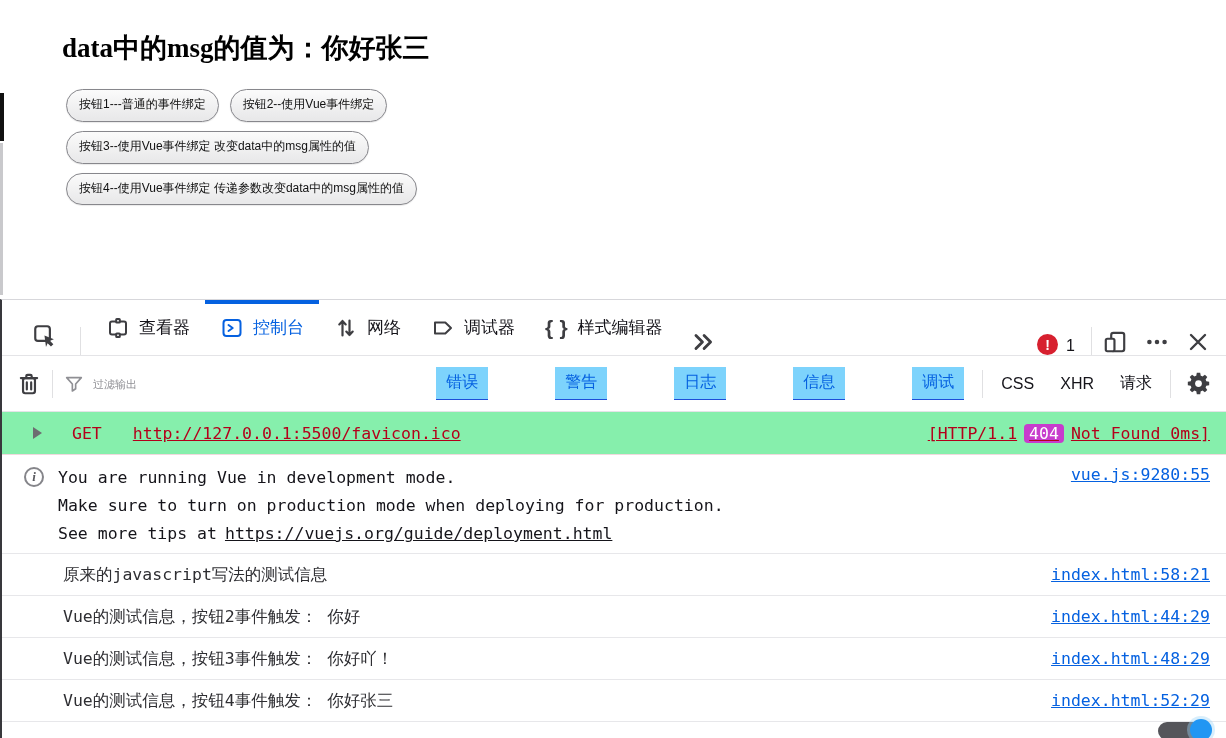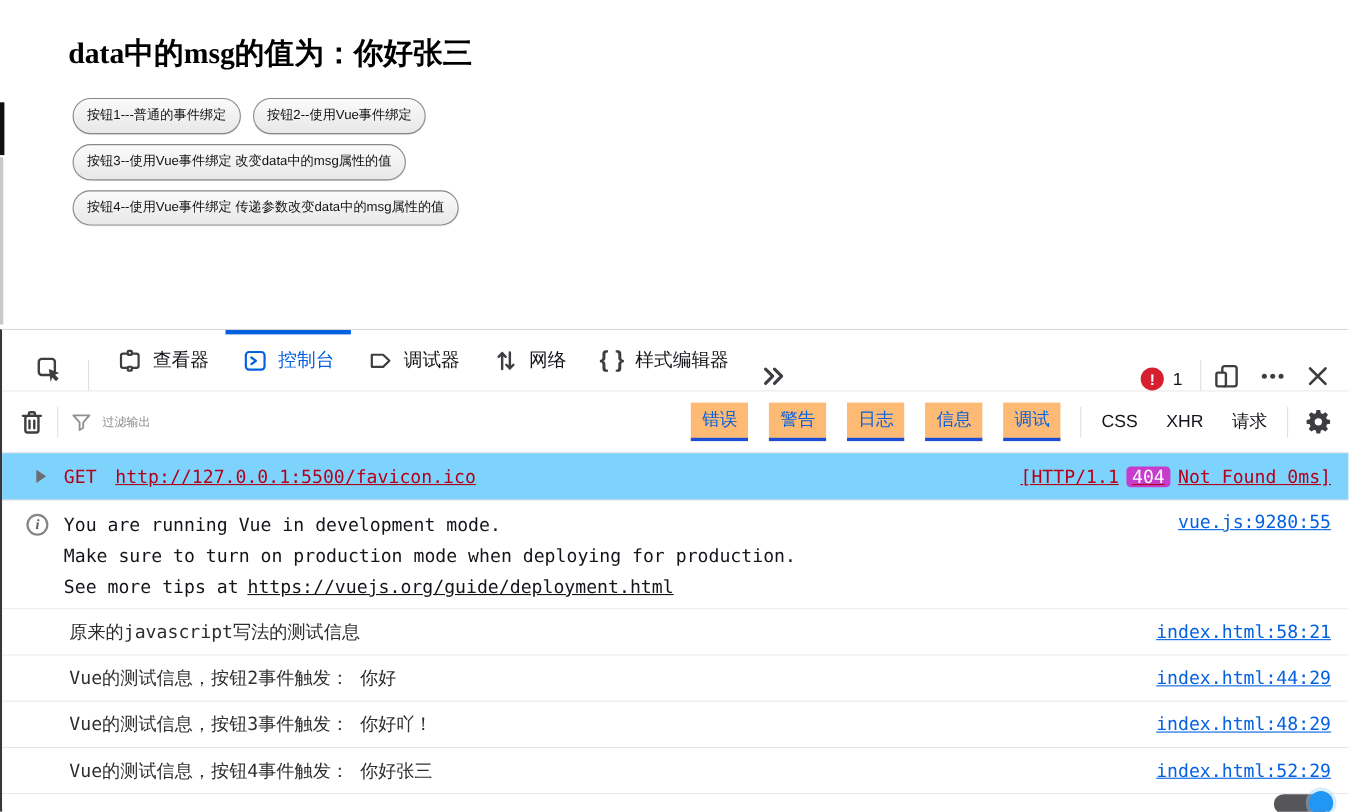--- a/index.html
+++ b/index.html
@@ -49,30 +49,30 @@
   
   .ctoolbar { height:56px; display:flex; align-items:center;
               border-bottom:1px solid #e4e4e7; background:#fff; }
   .trash-btn { margin-left:14px; }
   .filter-wrap { display:flex; align-items:center; gap:8px; flex:1; }
   .filter-input { border:none; outline:none; flex:1; font-size:11px;
                   font-family:"Liberation Sans", sans-serif; color:#15141a;
                   background:transparent; }
   .filter-input::placeholder { color:#8f8f94; }
   .lvl-group { display:flex; align-items:center; gap:19px; margin-right:8px; }
-  .lvl { font-size:16px; color:#0561e0; background:#fdba74; padding:5px 10px 6px;
-         border-bottom:3px solid #1d4ed8; cursor:default; }
+  .lvl { font-size:16px; color:#0561e0; background:#7dd3fc; padding:5px 10px 6px;
+         border-bottom:1px solid #1d4ed8; cursor:default;margin-left:48px; }
   .cat-group { display:flex; align-items:center; gap:26px; margin:0 8px;justify-content:flex-end; }
   .cat { font-size:16px; color:#15141a; cursor:default; }
   .gear-btn { margin:0 14px 0 4px; }
 
   
   .row { display:flex; align-items:center; border-bottom:1px solid #e7e7ea;
          font-family:"DejaVu Sans Mono", monospace; font-size:16.5px; background:#fff; }
-  .row-error { height:43px; background:#7dd3fc; border-bottom-color:#f0d9dd; color:#b3001b; }
+  .row-error { height:43px; background:#86efac; border-bottom-color:#f0d9dd; color:#b3001b;gap:14px; }
   .tri { width:0; height:0; border-left:9px solid #6d6d71; border-top:6px solid transparent;
          border-bottom:6px solid transparent; margin:0 16px 0 31px; flex:0 0 auto; }
   .method { margin-right:17px; }
   .net-url { color:#b3001b; text-decoration:underline; }
   .status-link { margin-left:auto; padding-right:16px; color:#b3001b;
                  text-decoration:underline; white-space:nowrap; }
   .code-badge { background:#c73ccd; color:#fff; border-radius:4px; padding:0 5px;
                 margin:0 7px; }
   .row-info { height:99px; align-items:flex-start; padding-top:9px; color:#15141a; }
   .info-icon { width:20px; height:20px; border:2px solid #85858a; border-radius:50%;
@@ -145,35 +145,35 @@
           <svg width="24" height="24" viewBox="0 0 24 24" fill="none" stroke="currentColor" stroke-width="2">
             <rect x="3.5" y="4" width="17" height="16" rx="3"></rect>
             <path d="M8.5 9l4.2 3-4.2 3" stroke-linecap="round" stroke-linejoin="round"></path>
           </svg>
         </span>
         <span>控制台</span>
       </div>
 
       <div class="tab">
         <span class="icon">
-          <svg width="24" height="24" viewBox="0 0 24 24" fill="none" stroke="currentColor" stroke-width="2">
-            <path d="M4 6.5h10.3L20 12l-5.7 5.5H4z" stroke-linejoin="round"></path>
-          </svg>
-        </span>
-        <span>调试器</span>
-      </div>
-
-      <div class="tab">
-        <span class="icon">
           <svg width="24" height="24" viewBox="0 0 24 24" fill="none" stroke="currentColor" stroke-width="2.2" stroke-linecap="round" stroke-linejoin="round">
             <path d="M8.5 19.5V5M8.5 5L5.3 8.4M8.5 5l3.2 3.4"></path>
             <path d="M15.5 4.5V19M15.5 19l-3.2-3.4M15.5 19l3.2-3.4"></path>
           </svg>
         </span>
         <span>网络</span>
+      </div>
+
+      <div class="tab">
+        <span class="icon">
+          <svg width="24" height="24" viewBox="0 0 24 24" fill="none" stroke="currentColor" stroke-width="2">
+            <path d="M4 6.5h10.3L20 12l-5.7 5.5H4z" stroke-linejoin="round"></path>
+          </svg>
+        </span>
+        <span>调试器</span>
       </div>
 
       <div class="tab">
         <span class="icon braces">{ }</span>
         <span>样式编辑器</span>
       </div>
 
       <span class="icon" style="margin-left:12px">
         <svg width="26" height="26" viewBox="0 0 24 24" fill="none" stroke="currentColor" stroke-width="2.6" stroke-linecap="round" stroke-linejoin="round">
           <path d="M5.5 6l6 6-6 6M13 6l6 6-6 6"></path>

